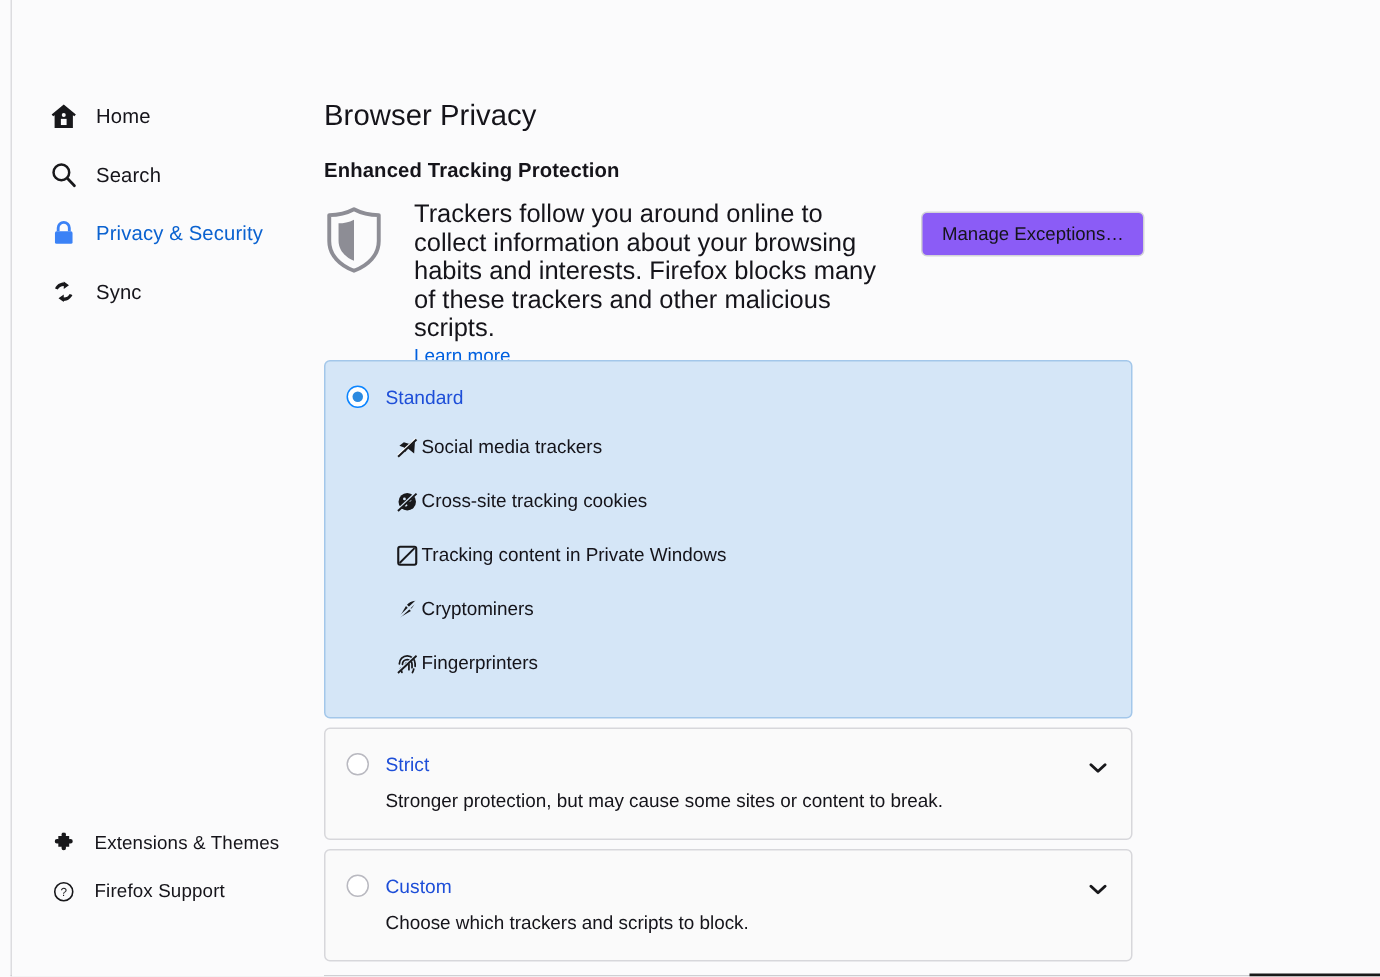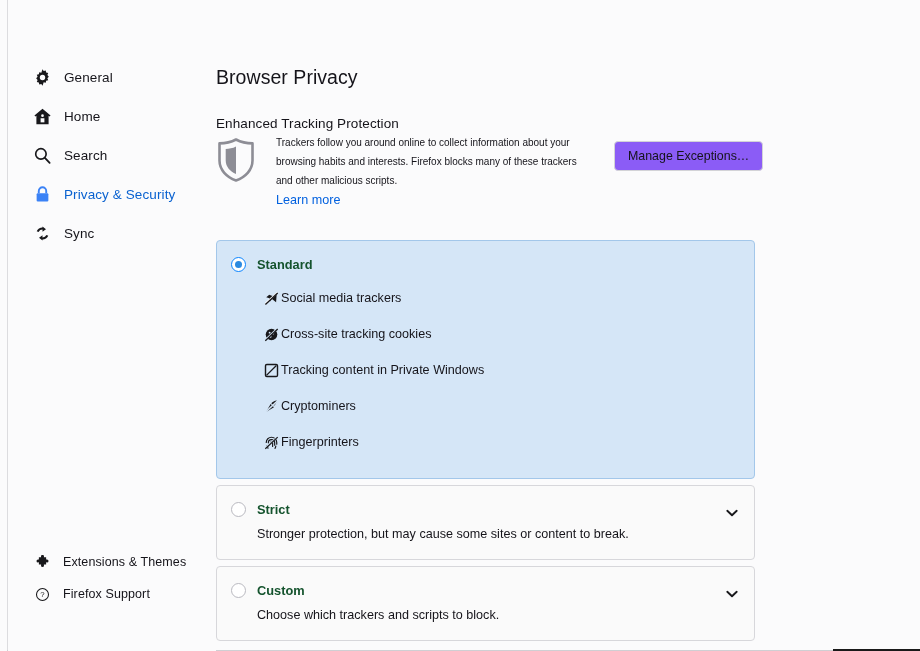--- a/index.html
+++ b/index.html
@@ -114,33 +114,33 @@
   .page-title {
     position: absolute;
     left: 0px; top: 66px;
     font-size: 19.5px;
     font-weight: 400;
     color: #15141a;
     letter-spacing: .05px;
   }
   .section-title {
     position: absolute;
-    left: 0px; top: 116px;
+    left: 0px; top: 106px;
     font-size: 13.5px;
-    font-weight: 400;
+    font-weight: 700;
     color: #15141a;
     letter-spacing: .1px;
   }
 
   
   .intro { position: absolute; left: 0px; top: 133px; width: 540px; display: flex; gap: 16px; }
   .shield-wrap { flex: 0 0 44px; padding-top: 4px; }
   .intro-text { width: 320px; }
   .intro-p {
-    font-size: 10px;
+    font-size: 17px;
     line-height: 19px;
     color: #15141a;
   }
   .learn-more {
     display: inline-block;
     font-size: 12.6px;
     color: #0060df;
     text-decoration: none;
     cursor: pointer;
   }
@@ -191,21 +191,21 @@
     border: 1px solid #0a84ff;
   }
   .radio.checked::after {
     content: "";
     position: absolute;
     left: 3px; top: 3px;
     width: 7px; height: 7px;
     border-radius: 50%;
     background: #2b8ae0;
   }
-  .panel-name { font-size: 12.8px; font-weight: 700; color: #14532d; text-align: right; }
+  .panel-name { font-size: 12.8px; font-weight: 400; color: #1d4ed8; text-align: right; }
   .panel-desc {
     font-size: 12.6px;
     color: #15141a;
     padding: 10px 16px 0 40px;
   }
   .panel.selected .panel-desc { padding-bottom: 8px; }
   .panel-body { padding-bottom: 18px; }
 
   .chevron {
     position: absolute;
@@ -237,29 +237,20 @@
       <line x1="10.2" y1="10.2" x2="14.3" y2="14.3" stroke="#6d6d78" stroke-width="1.4" stroke-linecap="round"></line>
     </svg>
   </span>
   <input class="search-input" type="text" placeholder="Find in Preferences" style="">
 </div>
 
 <nav class="sidebar">
 
   <div class="nav-list">
 
-    <div class="nav-item">
-      <span class="nav-icon">
-        <svg width="19" height="19" viewBox="0 0 24 24" fill="#18181b">
-          <path d="M12 1.6l1.5 2.2 2.6-.6.5 2.6 2.6.6-1 2.5 1.8 2-1.8 2 1 2.5-2.6.6-.5 2.6-2.6-.6L12 22.4l-1.5-2.2-2.6.6-.5-2.6-2.6-.6 1-2.5-1.8-2 1.8-2-1-2.5 2.6-.6.5-2.6 2.6.6z"></path>
-          <circle cx="12" cy="12" r="3.4" fill="#fbfbfc"></circle>
-        </svg>
-      </span>
-      <span class="nav-label">General</span>
-    </div>
 
     <div class="nav-item">
       <span class="nav-icon">
         <svg width="19" height="19" viewBox="0 0 24 24" fill="#18181b">
           <path d="M12 2.2L1.8 10.6l1.3 1.5 1.2-1v10.7h15.4V11.1l1.2 1 1.3-1.5L12 2.2z"></path>
           <rect x="9.6" y="14.2" width="4.8" height="5.2" fill="#fbfbfc"></rect>
           <circle cx="12" cy="11" r="1.7" fill="#fbfbfc"></circle>
         </svg>
       </span>
       <span class="nav-label">Home</span>

